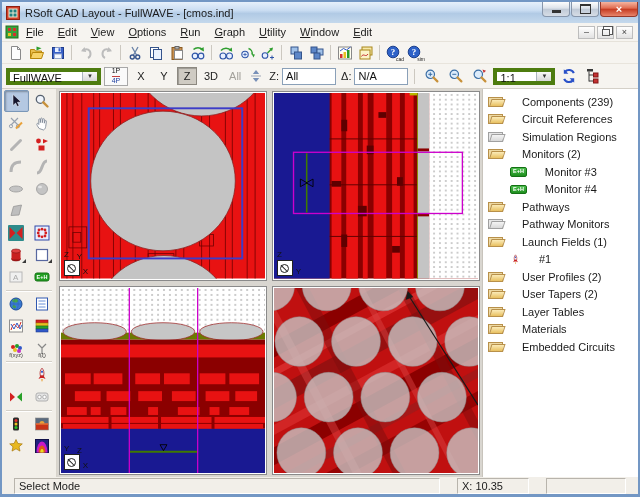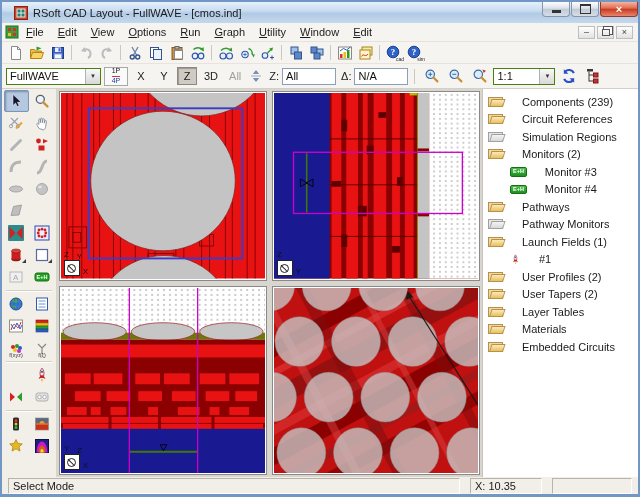--- a/index.html
+++ b/index.html
@@ -1,40 +1,40 @@
 <!DOCTYPE html>
 <html><head>
 <meta charset="utf-8">
 <style>
   html,body{margin:0;padding:0}
   body{width:640px;height:497px;position:relative;font-family:"Liberation Sans",sans-serif;font-size:11px;background:#fff;overflow:hidden}
   .win{position:absolute;inset:0;box-sizing:border-box;border:2px solid #7397C4;border-bottom-width:3px;background:#F0EDE7;display:flex;flex-direction:column}
   
-  .titlebar{height:21px;background:linear-gradient(180deg,#E6F0FB,#CADDF2 40%,#B1CAE5 55%,#C4D8EC);display:flex;align-items:center;padding-left:12px;gap:5px;flex:none}
+  .titlebar{height:21px;background:linear-gradient(180deg,#E6F0FB,#CADDF2 40%,#B1CAE5 55%,#C4D8EC);display:flex;align-items:center;padding-left:4px;gap:5px;flex:none}
   .title{color:#1a1a1a;font-size:11px}
   .wbtns{margin-left:auto;display:flex;align-self:flex-start}
   .wbtn{width:28px;height:15px;border:1px solid #8796AB;border-top:none;border-radius:0 0 4px 4px;background:linear-gradient(#FDFDFD,#DCE2EA 45%,#BFC9D6 50%,#D6DDE6);display:flex;align-items:center;justify-content:center;margin-left:1px;box-sizing:border-box}
   .wbtn.close{width:38px;background:linear-gradient(#F4B5A0,#E06B50 45%,#C43A20 50%,#E8846B);border-color:#95392B;color:#fff;font-weight:bold;font-size:11px;line-height:1}
   .gmin{width:9px;height:3px;background:#333;margin-top:5px}
   .gmax{width:9px;height:7px;border:1px solid #333;border-top-width:2px}
   
   .menubar{height:18px;background:#F6F4F0;display:flex;align-items:center;padding:0 3px;flex:none;border-bottom:1px solid #E6E2DA}
   .mitem{padding:1px 7px;color:#1c1c1c;display:inline-block}
   .mitem::first-letter{text-decoration:underline}
   .mdibtns{margin-left:auto;display:flex;gap:2px;padding-right:2px}
   .mdib{width:17px;height:13px;border:1px solid #BDBDBD;background:linear-gradient(#FFF,#E2E2E2);display:flex;align-items:center;justify-content:center;font-size:9px;color:#444;box-sizing:border-box}
   .grestore{width:6px;height:5px;border:1px solid #555;box-shadow:2px -2px 0 0 #fff,2px -2px 0 1px #555}
   
   .tb1{height:21px;display:flex;align-items:center;background:#F6F4F0;padding-left:3px;flex:none;border-bottom:1px solid #E8E4DC}
   .ib{width:21px;height:19px;display:flex;align-items:center;justify-content:center;position:relative;flex:none}
   .ib svg{display:block}
   .sep{width:1px;height:15px;background:#CCC8C0;margin:0 3px;flex:none}
   .htag{position:absolute;bottom:0;right:0;font-size:5px;color:#222;line-height:1}
   .tb2{height:24px;display:flex;align-items:center;background:#F6F4F0;padding-left:4px;gap:3px;flex:none;border-bottom:1px solid #D4D0C8}
-  .combo{display:flex;border:1px solid #4d7c0f;background:#fff;height:17px;align-items:center;box-sizing:border-box}
+  .combo{display:flex;border:4px solid #4d7c0f;background:#fff;height:17px;align-items:flex-start;box-sizing:border-box}
   .combo .val{flex:1;padding:0 3px;font-size:11px;color:#111;white-space:nowrap;overflow:hidden}
   .combo .dd{width:14px;height:100%;background:linear-gradient(#F8F8F8,#D8D8D8);border-left:1px solid #AAB4BE;display:flex;align-items:center;justify-content:center;font-size:6px;color:#333}
   .w95{width:95px}.w66{width:62px}
   .pane-toggle{width:24px;height:19px;border:1px solid #A8A8A8;background:#FAFAFA;display:flex;flex-direction:column;align-items:center;justify-content:center;font-size:7px;line-height:1.2;box-sizing:border-box}
   .pane-toggle .p1{border-bottom:1px solid #C04040;color:#111}
   .pane-toggle .p4{color:#2040A0}
   .vbtn{min-width:20px;height:18px;border:1px solid transparent;background:none;font-family:"Liberation Sans",sans-serif;font-size:11px;color:#222;padding:0 3px}
   .vbtn.pressed{background:#CFCBC3;border:1px solid #8C8880;box-shadow:inset 1px 1px 1px rgba(0,0,0,.25)}
   .vbtn.disabled{color:#A2A09A}
   .flabel{font-size:11px;color:#222;margin-left:2px}
@@ -62,21 +62,21 @@
   .trow{display:flex;align-items:center;height:17.5px;gap:18px;white-space:nowrap}
   .trow.lvl1{padding-left:22px}
   .tlabel{font-size:11px;color:#1a1a1a}
   .tic{position:relative;width:16px;height:12px;flex:none}
   .tic.folder::before{content:"";position:absolute;left:0;bottom:1px;width:13px;height:8px;background:#EDD9A3;border:1px solid #B8904A}
   .tic.folder::after{content:"";position:absolute;left:1px;bottom:1px;width:12px;height:6px;background:linear-gradient(#FBEBB8,#E8C060);border:1px solid #B8904A;transform:skewX(-18deg);transform-origin:bottom left}
   .tic.folder.gray::before{background:#E6E6E6;border-color:#A0A0A0}
   .tic.folder.gray::after{background:linear-gradient(#F4F4F4,#D8D8D8);border-color:#A0A0A0}
   .eh{background:linear-gradient(#4DBE4D,#1E8E1E);border:1px solid #147014;color:#fff;font-size:5.5px;font-weight:bold;padding:1px 2px;border-radius:2px;line-height:1;flex:none}
   
-  .statusbar{height:16px;display:flex;background:#F2EFE9;gap:10px;padding:1px 6px 0;flex:none}
+  .statusbar{height:16px;display:flex;background:#F2EFE9;gap:17px;padding:1px 12px 0;flex:none}
   .sseg{border:1px solid;border-color:#B8B4AC #FFF #FFF #B8B4AC;padding:0 4px;display:flex;align-items:center;font-size:11px;color:#1a1a1a;box-sizing:border-box}
   .sseg.s1{flex:1}.sseg.s2{width:72px}.sseg.s3{width:94px}.sseg.s4{width:80px}
 </style>
 </head>
 <body>
 
 <div class="win">
 
   <div class="titlebar">
     <svg width="14" height="14" viewBox="0 0 14 14">

